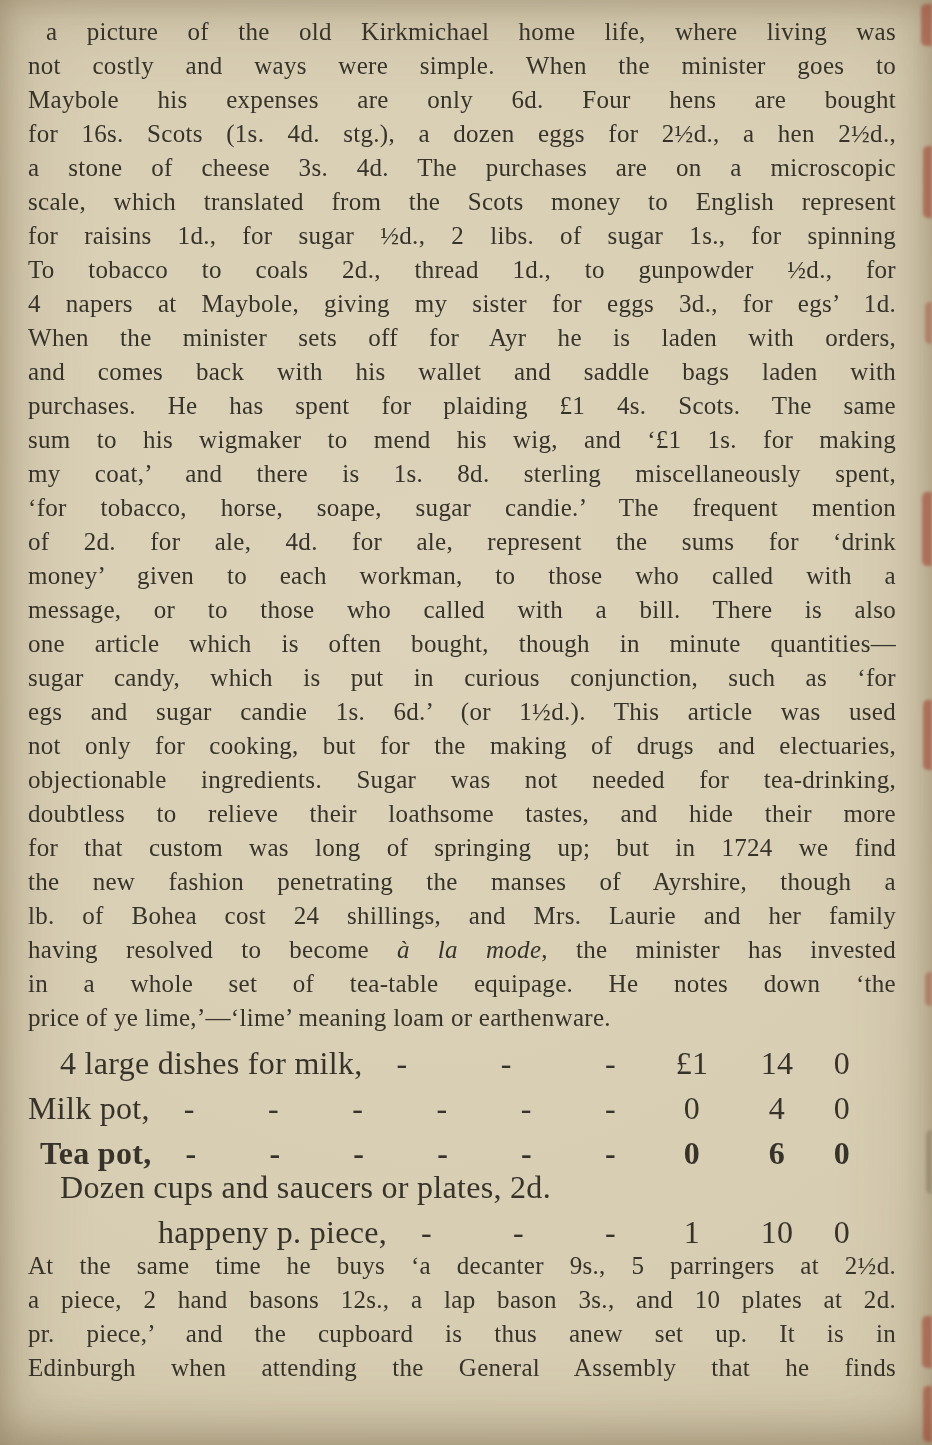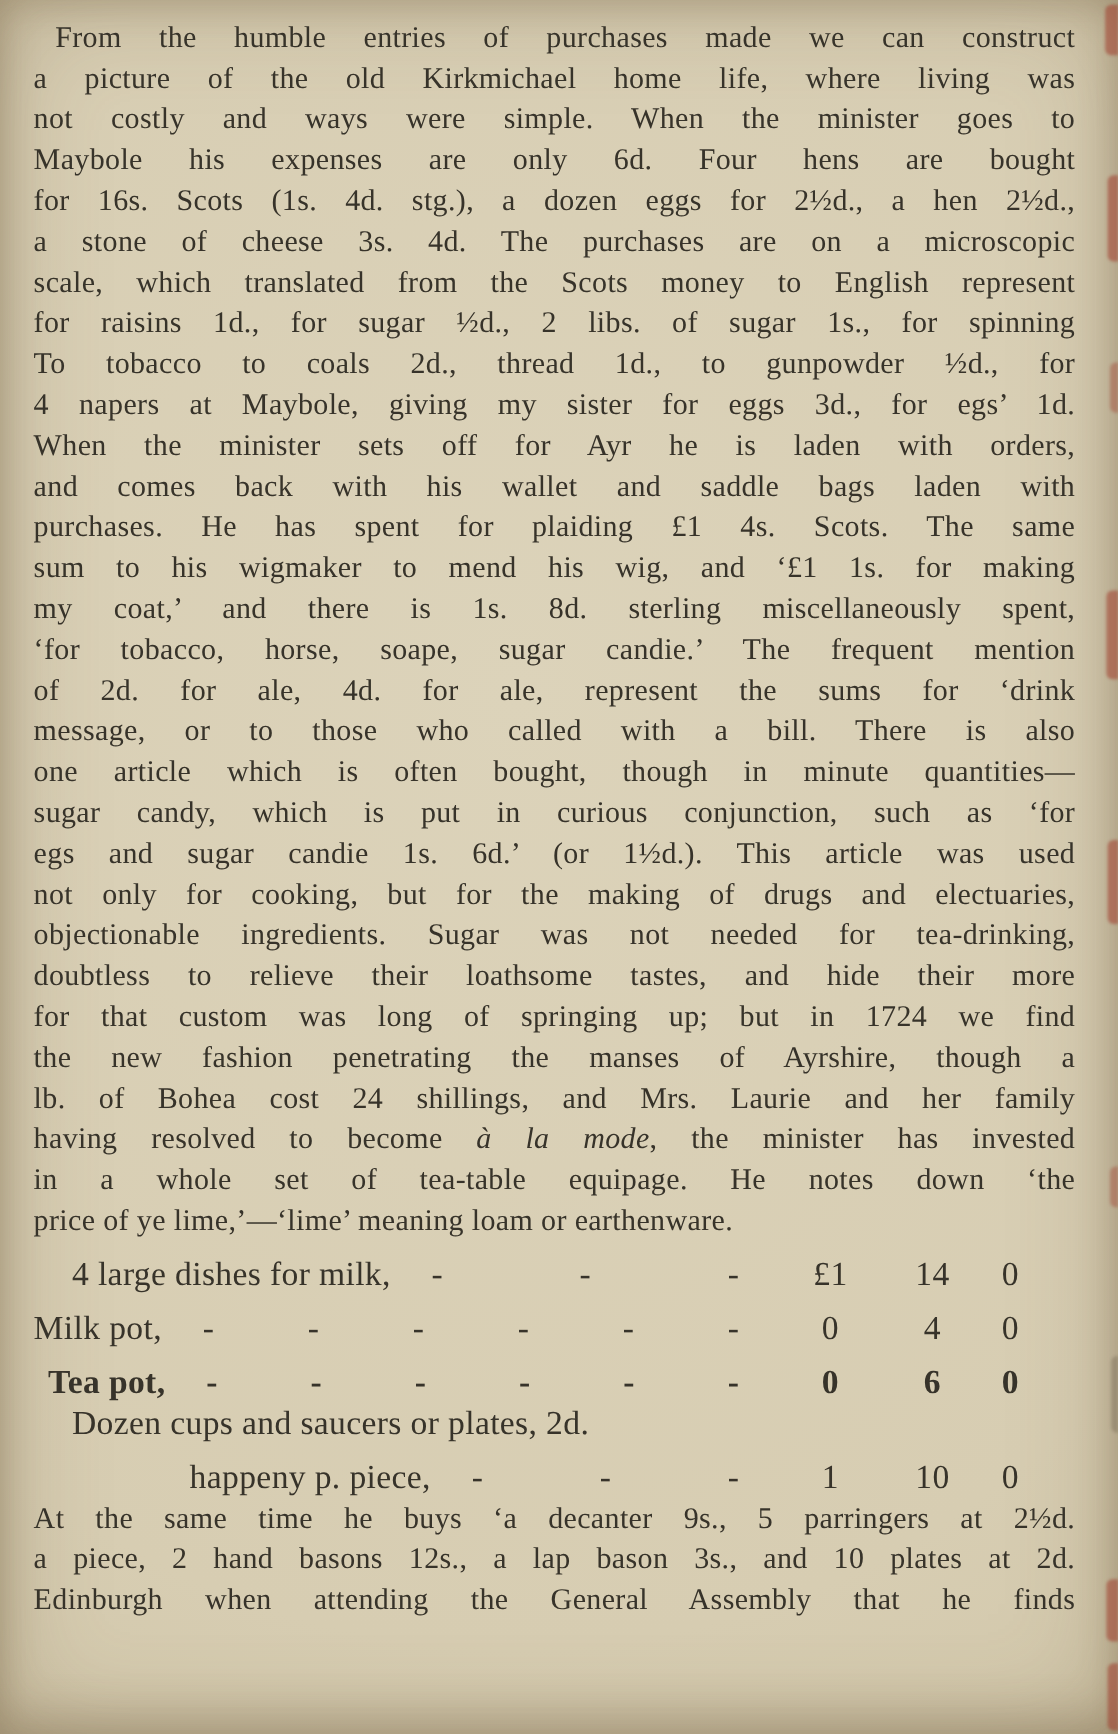--- a/index.html
+++ b/index.html
@@ -27,21 +27,21 @@
     letter-spacing: .3px;
     text-align: justify;
     text-align-last: justify;
   }
   .body-lines .line:first-child { text-indent: 18px; }
   .body-lines .line:last-child { text-align-last: left; }
 
   .price-row {
     display: flex;
     align-items: baseline;
-    font-size: 28px;
+    font-size: 32px;
     line-height: 34px;
     letter-spacing: .3px;
   }
   .p-item  { white-space: nowrap; flex: 0 0 auto; }
   .p-dashes {
     flex: 1 1 auto;
     overflow: hidden;
     margin-left: 34px;
     margin-right: 30px;
     text-align: justify;
@@ -64,37 +64,37 @@
     border-radius: 5px 0 0 5px;
   }
   .edge-stain.dark { background: #5f5440; }
 </style>
 </head>
 <body>
 
 <div class="page">
 
   <div class="body-lines">
-      <div class="line">From the humble entries of purchases made we can construct</div>
       <div class="line">a picture of the old Kirkmichael home life, where living was</div>
       <div class="line">not costly and ways were simple.  When the minister goes to</div>
       <div class="line">Maybole his expenses are only 6d.  Four hens are bought</div>
       <div class="line">for 16s. Scots (1s. 4d. stg.), a dozen eggs for 2½d., a hen 2½d.,</div>
       <div class="line">a stone of cheese 3s. 4d.  The purchases are on a microscopic</div>
       <div class="line">scale, which translated from the Scots money to English represent</div>
       <div class="line">for raisins 1d., for sugar ½d., 2 libs. of sugar 1s., for spinning</div>
       <div class="line">To tobacco to coals 2d., thread 1d., to gunpowder ½d., for</div>
       <div class="line">4 napers at Maybole, giving my sister for eggs 3d., for egs’ 1d.</div>
       <div class="line">When the minister sets off for Ayr he is laden with orders,</div>
       <div class="line">and comes back with his wallet and saddle bags laden with</div>
       <div class="line">purchases.  He has spent for plaiding £1 4s. Scots.  The same</div>
       <div class="line">sum to his wigmaker to mend his wig, and ‘£1 1s. for making</div>
       <div class="line">my coat,’ and there is 1s. 8d. sterling miscellaneously spent,</div>
       <div class="line">‘for tobacco, horse, soape, sugar candie.’  The frequent mention</div>
       <div class="line">of 2d. for ale, 4d. for ale, represent the sums for ‘drink</div>
+      <div class="line">money’ given to each workman, to those who called with a</div>
       <div class="line">message, or to those who called with a bill.  There is also</div>
       <div class="line">one article which is often bought, though in minute quantities—</div>
       <div class="line">sugar candy, which is put in curious conjunction, such as ‘for</div>
       <div class="line">egs and sugar candie 1s. 6d.’ (or 1½d.).  This article was used</div>
       <div class="line">not only for cooking, but for the making of drugs and electuaries,</div>
       <div class="line">objectionable ingredients.  Sugar was not needed for tea-drinking,</div>
       <div class="line">doubtless to relieve their loathsome tastes, and hide their more</div>
       <div class="line">for that custom was long of springing up; but in 1724 we find</div>
       <div class="line">the new fashion penetrating the manses of Ayrshire, though a</div>
       <div class="line">lb. of Bohea cost 24 shillings, and Mrs. Laurie and her family</div>
@@ -143,20 +143,21 @@
       <span class="p-col p-c1">1</span>
       <span class="p-col p-c2">10</span>
       <span class="p-col p-c3">0</span>
     </div>
 
   </div>
 
   <div class="closing-lines">
       <div class="line">At the same time he buys ‘a decanter 9s., 5 parringers at 2½d.</div>
       <div class="line">a piece, 2 hand basons 12s., a lap bason 3s., and 10 plates at 2d.</div>
+      <div class="line">pr. piece,’ and the cupboard is thus anew set up.  It is in</div>
       <div class="line">Edinburgh when attending the General Assembly that he finds</div>
     </div>
 
   <div class="stains">
     <div class="edge-stain" style="top:4px;width:11px;height:42px"></div>
     <div class="edge-stain" style="top:146px;width:9px;height:72px"></div>
     <div class="edge-stain" style="top:302px;width:7px;height:42px;opacity:.35"></div>
     <div class="edge-stain" style="top:492px;width:10px;height:74px"></div>
     <div class="edge-stain" style="top:700px;width:9px;height:70px"></div>
     <div class="edge-stain" style="top:972px;width:7px;height:34px;opacity:.35"></div>

